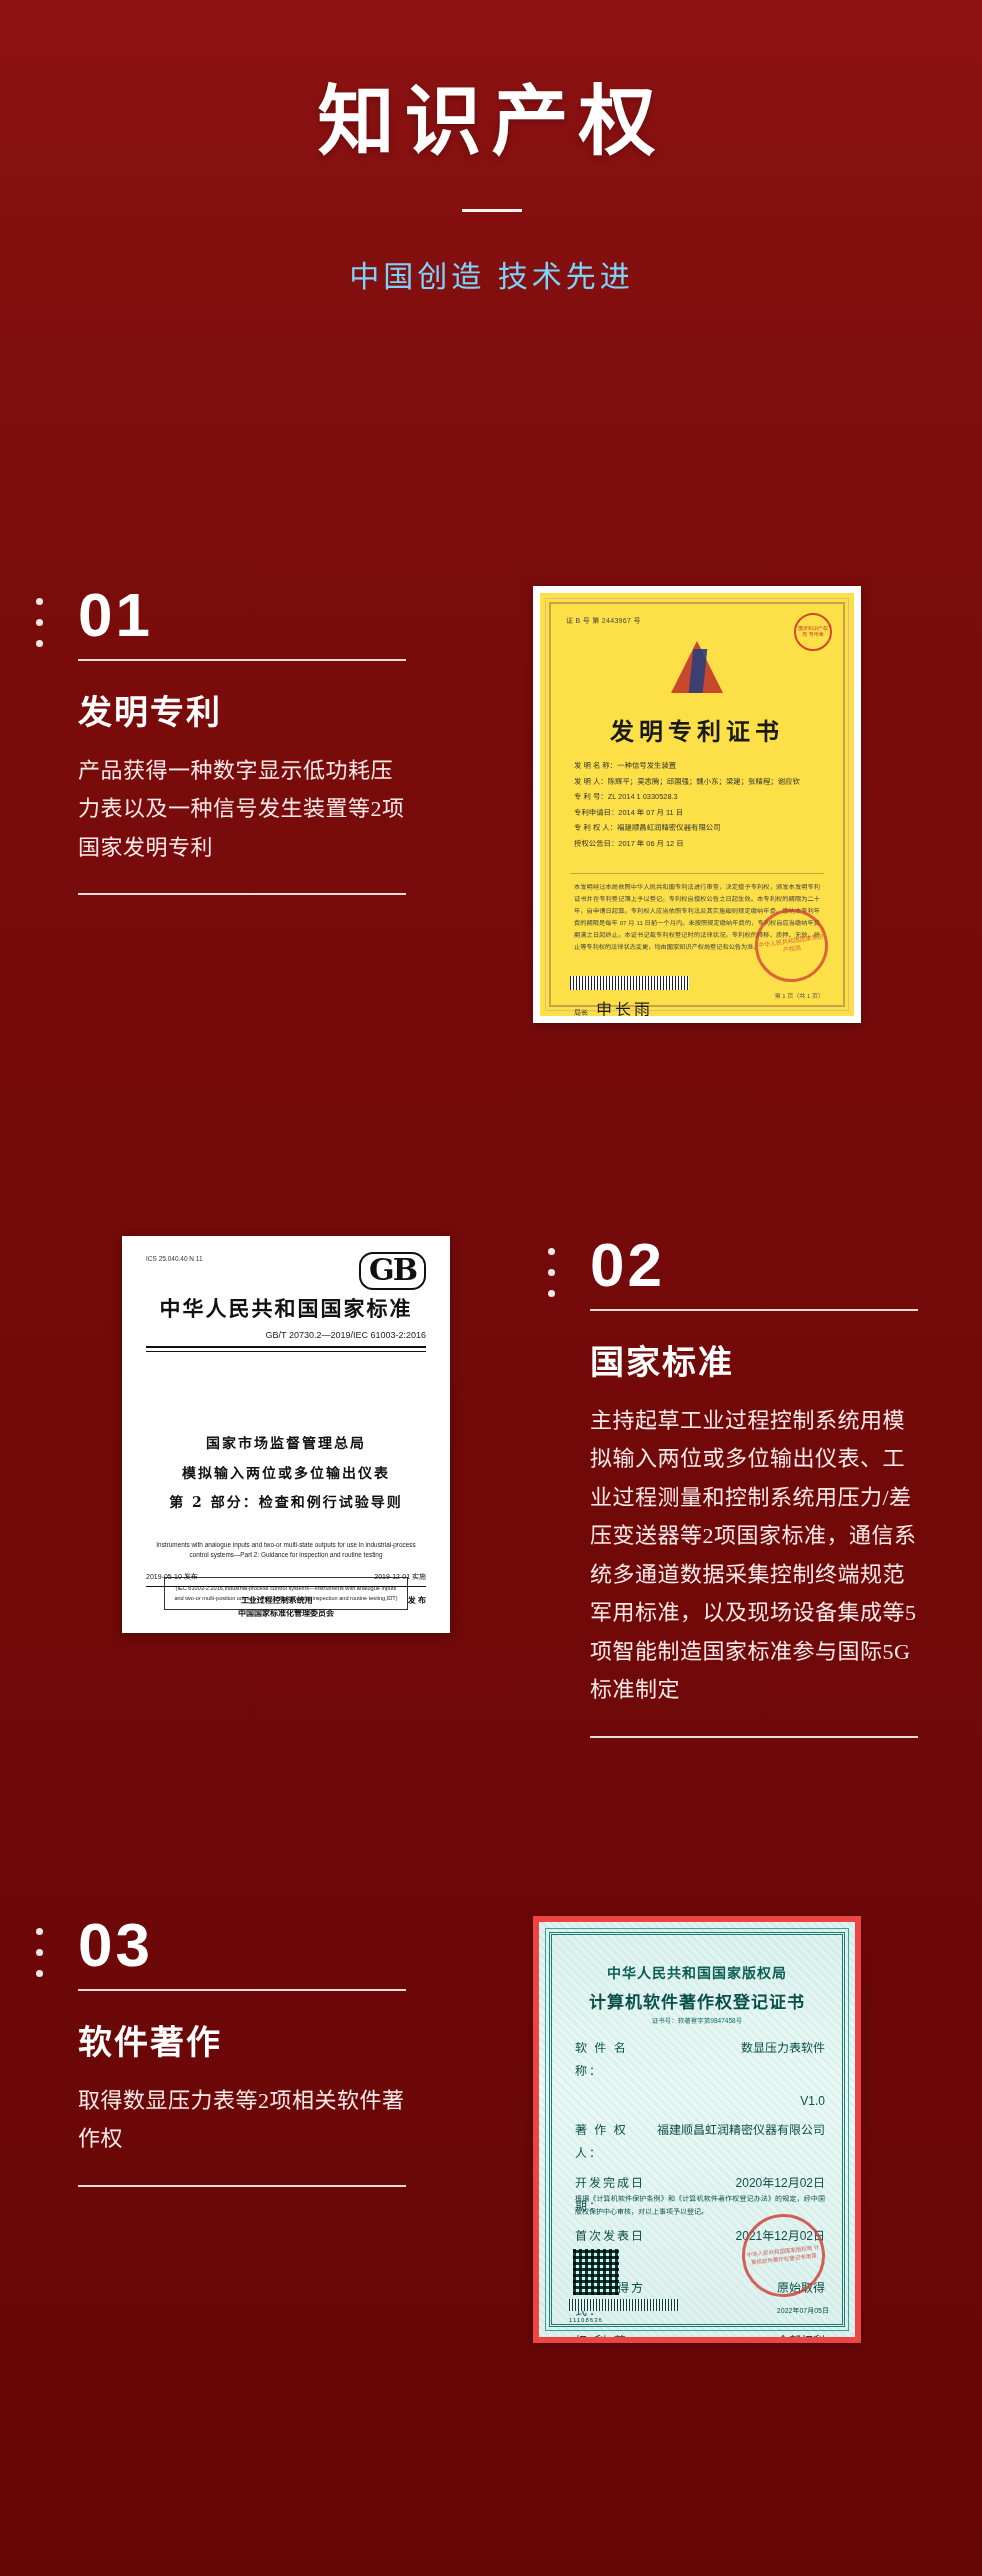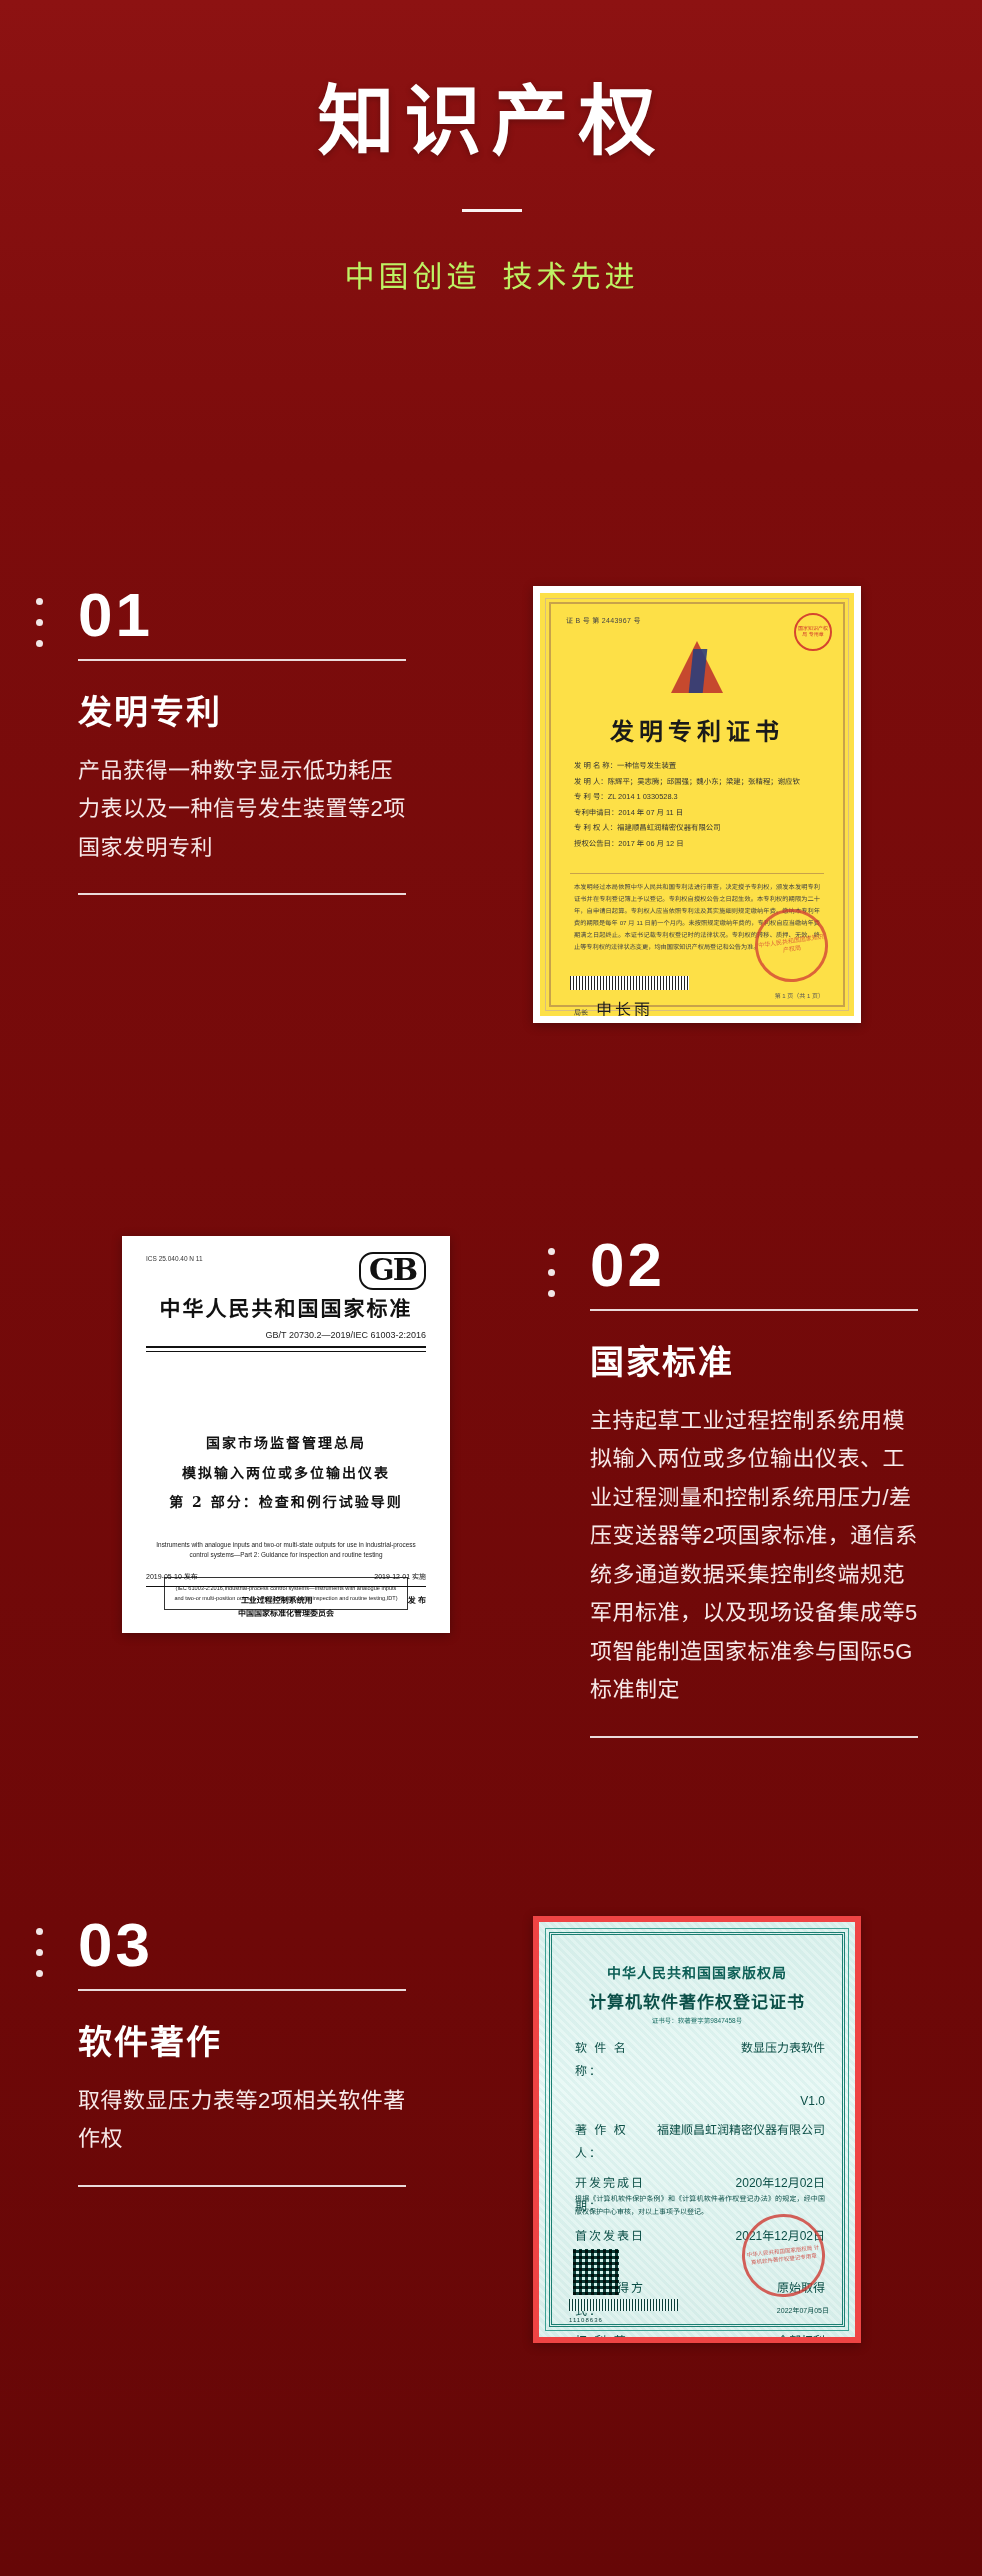--- a/index.html
+++ b/index.html
@@ -35,24 +35,23 @@
   .title-rule {
     width: 60px;
     height: 3px;
     background: #ffffff;
     margin: 45px auto 40px auto;
     opacity: 0.95;
   }
   .subtitle {
     font-size: 30px;
     letter-spacing: 4px;
-    color: #bef264;
+    color: #7dd3fc;
     font-weight: normal;
     margin: 8px;
-    font-family: Liberation Mono, monospace;
   }
 
   
   .block {
     position: absolute;
     width: 983px;
     left: 0;
   }
   .block-inner {
     display: flex;
@@ -113,20 +112,21 @@
     letter-spacing: 2px;
     color: #ffffff;
   }
   .sec-body {
     font-size: 22px;
     line-height: 1.75;
     margin: 0 0 0 46px;
     width: 328px;
     color: #f7e9e9;
     letter-spacing: 0.5px;
+    font-family: Liberation Serif, serif;
   }
   .bottom-rule {
     height: 2px;
     background: rgba(255,255,255,0.85);
     margin: 26px 0 0 46px;
     width: 328px;
   }
 
   
   .cert {

